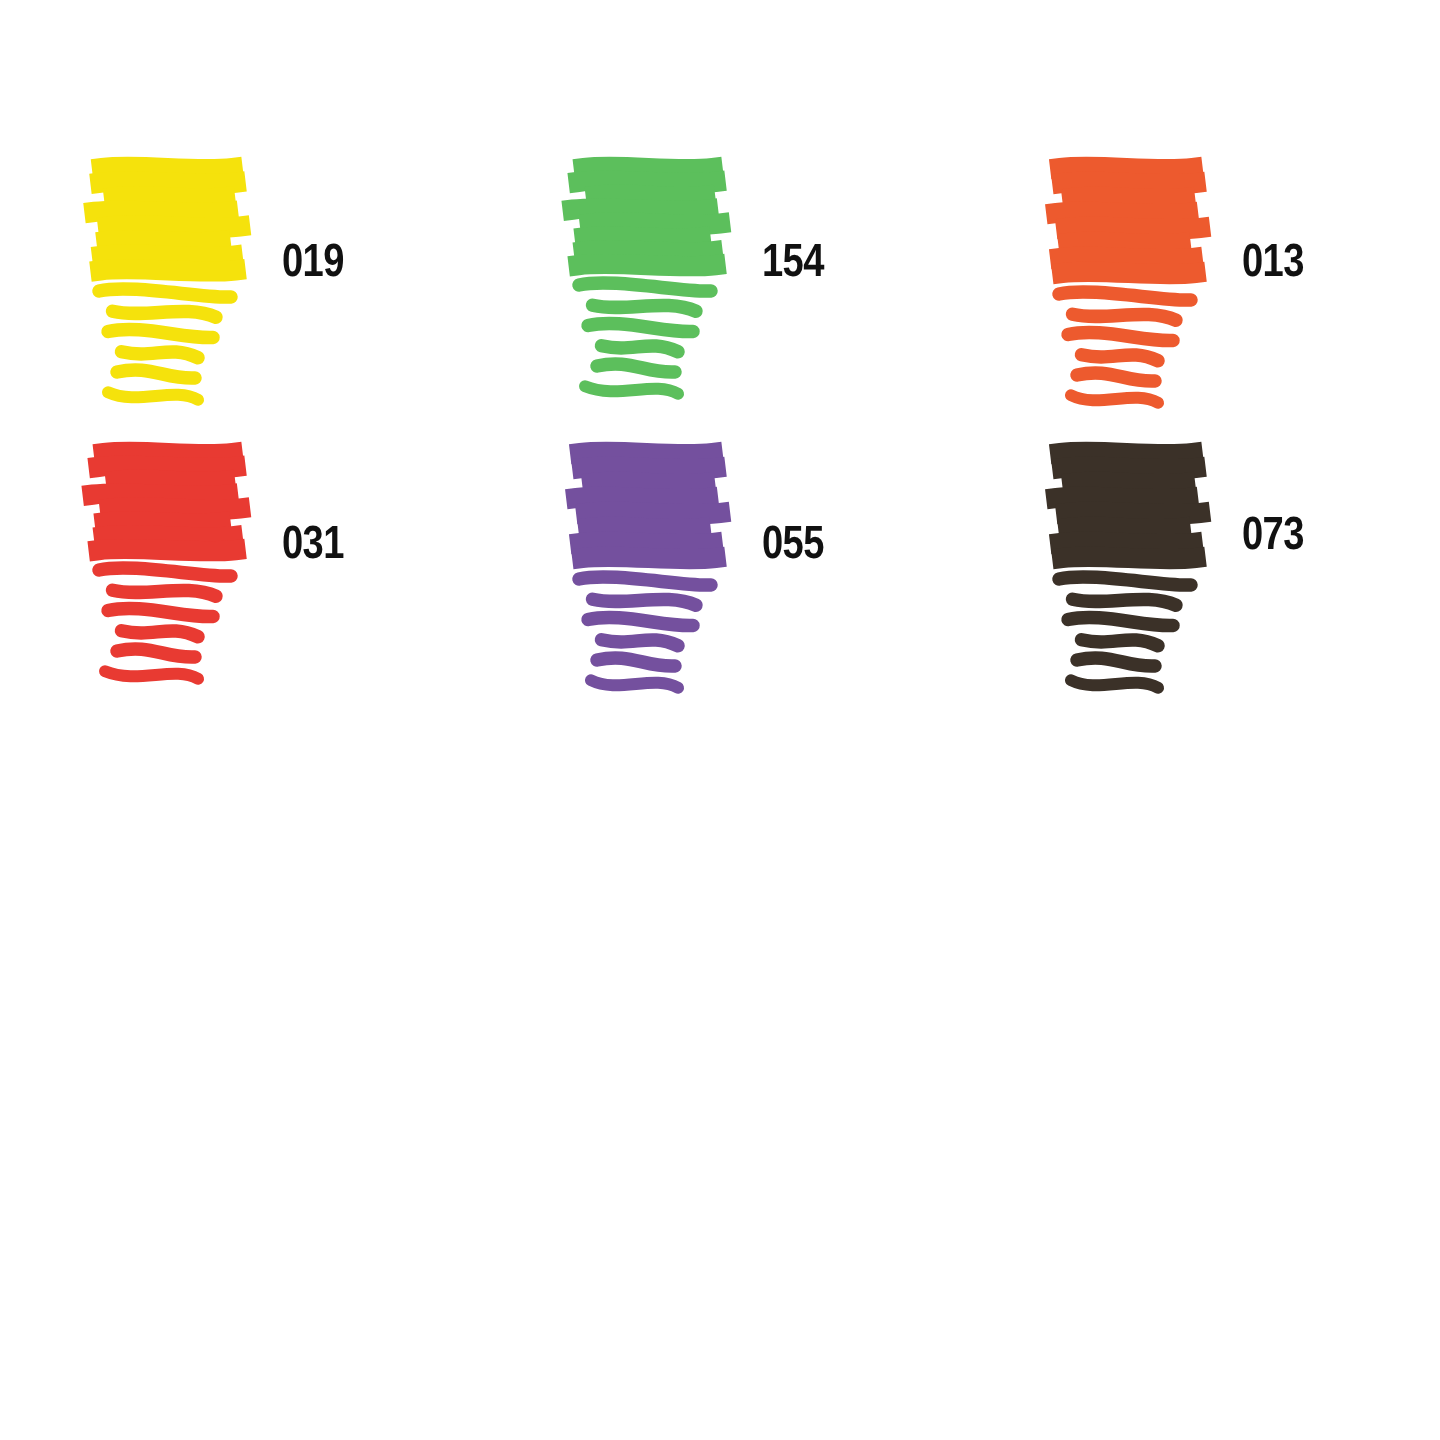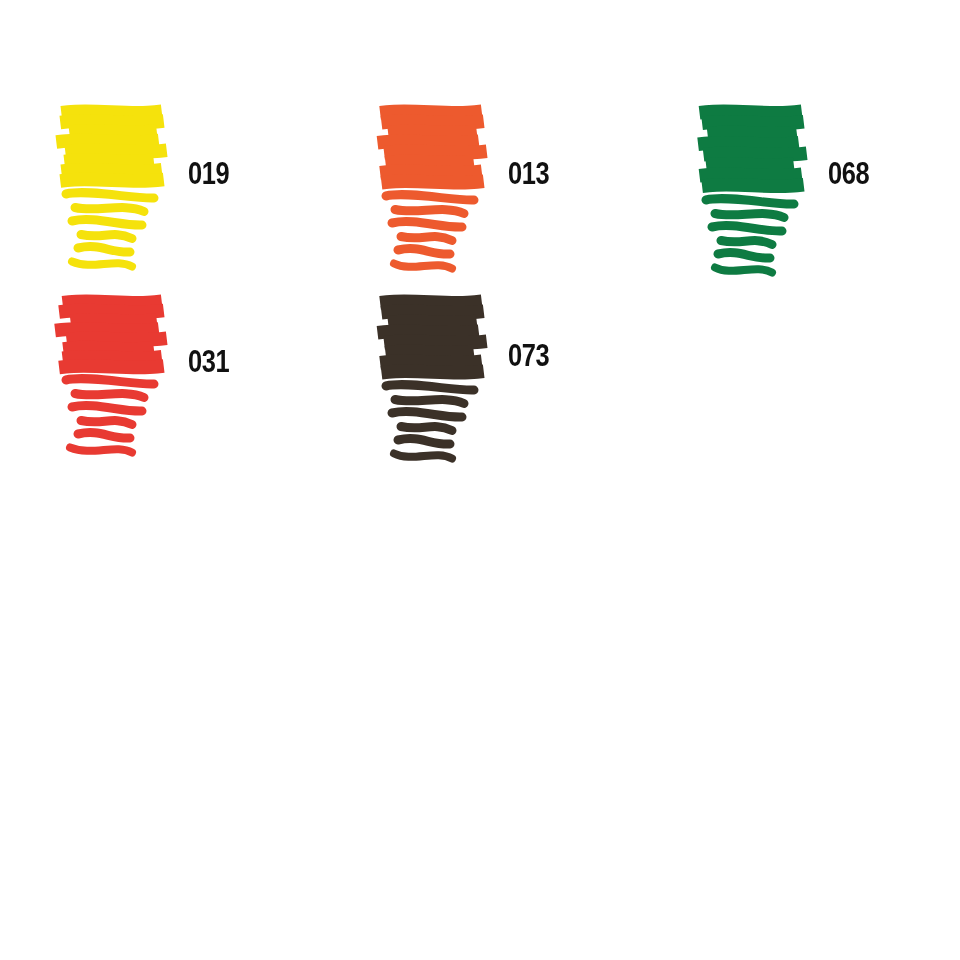--- a/index.html
+++ b/index.html
@@ -95,20 +95,42 @@
             <path d="M17 107.5 C 39 112.5, 66 102.5, 86 111.5" stroke="#F5E20C" stroke-width="9" stroke-linecap="round" fill="none"></path>
             <path d="M14 121 C 36 116, 64 126, 84 125" stroke="#F5E20C" stroke-width="9" stroke-linecap="round" fill="none"></path>
             <path d="M23 134.5 C 45 139.5, 54 129.5, 74 138.5" stroke="#F5E20C" stroke-width="9" stroke-linecap="round" fill="none"></path>
             <path d="M20 148 C 42 143, 52 153, 72 152" stroke="#F5E20C" stroke-width="9" stroke-linecap="round" fill="none"></path>
             <path d="M14 161.5 C 34 170.5,
                        58 157.5, 74 166.5" stroke="#F5E20C" stroke-width="8" stroke-linecap="round" fill="none"></path>
           </svg>
         </div>
         <div class="swatch-label">019</div>
       </div>
+      <div class="swatch-cell row-1">
+        <div class="swatch-mark">
+          <svg viewBox="0 0 110 165" preserveAspectRatio="none">
+            <path d="M11.2 12 C 36.2 9, 72 15, 97 12" stroke="#5CBF5C" stroke-width="13.5" stroke-linecap="square" fill="none"></path>
+            <path d="M7.8 21.25 C 32.8 18.25, 74 24.25, 99 21.25" stroke="#5CBF5C" stroke-width="13.5" stroke-linecap="square" fill="none"></path>
+            <path d="M19.2 30.5 C 44.2 27.5, 67 33.5, 92 30.5" stroke="#5CBF5C" stroke-width="13.5" stroke-linecap="square" fill="none"></path>
+            <path d="M3.8 39.75 C 28.8 36.75, 69 42.75, 94 39.75" stroke="#5CBF5C" stroke-width="13.5" stroke-linecap="square" fill="none"></path>
+            <path d="M15.2 49 C 40.2 46, 77 52, 102 49" stroke="#5CBF5C" stroke-width="13.5" stroke-linecap="square" fill="none"></path>
+            <path d="M11.8 58.25 C 36.8 55.25, 64 61.25, 89 58.25" stroke="#5CBF5C" stroke-width="13.5" stroke-linecap="square" fill="none"></path>
+            <path d="M11.2 67.5 C 36.2 64.5, 72 70.5, 97 67.5" stroke="#5CBF5C" stroke-width="13.5" stroke-linecap="square" fill="none"></path>
+            <path d="M7.8 76.75 C 32.8 73.75, 74 79.75, 99 76.75" stroke="#5CBF5C" stroke-width="13.5" stroke-linecap="square" fill="none"></path>
+            <path d="M8 90 C 30 85, 76 95, 96 94" stroke="#5CBF5C" stroke-width="9" stroke-linecap="round" fill="none"></path>
+            <path d="M17 103.5 C 39 108.5, 66 98.5, 86 107.5" stroke="#5CBF5C" stroke-width="9" stroke-linecap="round" fill="none"></path>
+            <path d="M14 117 C 36 112, 64 122, 84 121" stroke="#5CBF5C" stroke-width="9" stroke-linecap="round" fill="none"></path>
+            <path d="M23 130.5 C 45 135.5, 54 125.5, 74 134.5" stroke="#5CBF5C" stroke-width="9" stroke-linecap="round" fill="none"></path>
+            <path d="M20 144 C 42 139, 52 149, 72 148" stroke="#5CBF5C" stroke-width="9" stroke-linecap="round" fill="none"></path>
+            <path d="M12 157.5 C 34 166.5,
+                       58 153.5, 74 162.5" stroke="#5CBF5C" stroke-width="8" stroke-linecap="round" fill="none"></path>
+          </svg>
+        </div>
+        <div class="swatch-label">154</div>
+      </div>
       <div class="swatch-cell row-2">
         <div class="swatch-mark">
           <svg viewBox="0 0 110 165" preserveAspectRatio="none">
             <path d="M8.8 12 C 33.8 9, 72 15, 97 12" stroke="#ED5A2E" stroke-width="13.5" stroke-linecap="square" fill="none"></path>
             <path d="M10.2 22 C 35.2 19, 74 25, 99 22" stroke="#ED5A2E" stroke-width="13.5" stroke-linecap="square" fill="none"></path>
             <path d="M16.8 32 C 41.8 29, 67 35, 92 32" stroke="#ED5A2E" stroke-width="13.5" stroke-linecap="square" fill="none"></path>
             <path d="M6.2 42 C 31.2 39, 69 45, 94 42" stroke="#ED5A2E" stroke-width="13.5" stroke-linecap="square" fill="none"></path>
             <path d="M12.8 52 C 37.8 49, 77 55, 102 52" stroke="#ED5A2E" stroke-width="13.5" stroke-linecap="square" fill="none"></path>
             <path d="M14.2 62 C 39.2 59, 64 65, 89 62" stroke="#ED5A2E" stroke-width="13.5" stroke-linecap="square" fill="none"></path>
             <path d="M8.8 72 C 33.8 69, 72 75, 97 72" stroke="#ED5A2E" stroke-width="13.5" stroke-linecap="square" fill="none"></path>
@@ -117,42 +139,20 @@
             <path d="M17 109.5 C 39 114.5, 66 104.5, 86 113.5" stroke="#ED5A2E" stroke-width="9" stroke-linecap="round" fill="none"></path>
             <path d="M14 123 C 36 118, 64 128, 84 127" stroke="#ED5A2E" stroke-width="9" stroke-linecap="round" fill="none"></path>
             <path d="M23 136.5 C 45 141.5, 54 131.5, 74 140.5" stroke="#ED5A2E" stroke-width="9" stroke-linecap="round" fill="none"></path>
             <path d="M20 150 C 42 145, 52 155, 72 154" stroke="#ED5A2E" stroke-width="9" stroke-linecap="round" fill="none"></path>
             <path d="M16 163.5 C 34 172.5,
                        58 159.5, 74 168.5" stroke="#ED5A2E" stroke-width="8" stroke-linecap="round" fill="none"></path>
           </svg>
         </div>
         <div class="swatch-label">013</div>
       </div>
-      <div class="swatch-cell row-2">
-        <div class="swatch-mark">
-          <svg viewBox="0 0 110 165" preserveAspectRatio="none">
-            <path d="M8.2 12 C 33.2 9, 72 15, 97 12" stroke="#0E7B42" stroke-width="13.5" stroke-linecap="square" fill="none"></path>
-            <path d="M10.8 22.5 C 35.8 19.5, 74 25.5, 99 22.5" stroke="#0E7B42" stroke-width="13.5" stroke-linecap="square" fill="none"></path>
-            <path d="M16.2 33 C 41.2 30, 67 36, 92 33" stroke="#0E7B42" stroke-width="13.5" stroke-linecap="square" fill="none"></path>
-            <path d="M6.8 43.5 C 31.8 40.5, 69 46.5, 94 43.5" stroke="#0E7B42" stroke-width="13.5" stroke-linecap="square" fill="none"></path>
-            <path d="M12.2 54 C 37.2 51, 77 57, 102 54" stroke="#0E7B42" stroke-width="13.5" stroke-linecap="square" fill="none"></path>
-            <path d="M14.8 64.5 C 39.8 61.5, 64 67.5, 89 64.5" stroke="#0E7B42" stroke-width="13.5" stroke-linecap="square" fill="none"></path>
-            <path d="M8.2 75 C 33.2 72, 72 78, 97 75" stroke="#0E7B42" stroke-width="13.5" stroke-linecap="square" fill="none"></path>
-            <path d="M10.8 85.5 C 35.8 82.5, 74 88.5, 99 85.5" stroke="#0E7B42" stroke-width="13.5" stroke-linecap="square" fill="none"></path>
-            <path d="M8 100 C 30 95, 76 105, 96 104" stroke="#0E7B42" stroke-width="9" stroke-linecap="round" fill="none"></path>
-            <path d="M17 113.5 C 39 118.5, 66 108.5, 86 117.5" stroke="#0E7B42" stroke-width="9" stroke-linecap="round" fill="none"></path>
-            <path d="M14 127 C 36 122, 64 132, 84 131" stroke="#0E7B42" stroke-width="9" stroke-linecap="round" fill="none"></path>
-            <path d="M23 140.5 C 45 145.5, 54 135.5, 74 144.5" stroke="#0E7B42" stroke-width="9" stroke-linecap="round" fill="none"></path>
-            <path d="M20 154 C 42 149, 52 159, 72 158" stroke="#0E7B42" stroke-width="9" stroke-linecap="round" fill="none"></path>
-            <path d="M17 167.5 C 34 176.5,
-                       58 163.5, 74 172.5" stroke="#0E7B42" stroke-width="8" stroke-linecap="round" fill="none"></path>
-          </svg>
-        </div>
-        <div class="swatch-label">068</div>
-      </div>
       <div class="swatch-cell row-3">
         <div class="swatch-mark">
           <svg viewBox="0 0 110 165" preserveAspectRatio="none">
             <path d="M11.2 12 C 36.2 9, 72 15, 97 12" stroke="#E83A32" stroke-width="13.5" stroke-linecap="square" fill="none"></path>
             <path d="M7.8 21.25 C 32.8 18.25, 74 24.25, 99 21.25" stroke="#E83A32" stroke-width="13.5" stroke-linecap="square" fill="none"></path>
             <path d="M19.2 30.5 C 44.2 27.5, 67 33.5, 92 30.5" stroke="#E83A32" stroke-width="13.5" stroke-linecap="square" fill="none"></path>
             <path d="M3.8 39.75 C 28.8 36.75, 69 42.75, 94 39.75" stroke="#E83A32" stroke-width="13.5" stroke-linecap="square" fill="none"></path>
             <path d="M15.2 49 C 40.2 46, 77 52, 102 49" stroke="#E83A32" stroke-width="13.5" stroke-linecap="square" fill="none"></path>
             <path d="M11.8 58.25 C 36.8 55.25, 64 61.25, 89 58.25" stroke="#E83A32" stroke-width="13.5" stroke-linecap="square" fill="none"></path>
             <path d="M11.2 67.5 C 36.2 64.5, 72 70.5, 97 67.5" stroke="#E83A32" stroke-width="13.5" stroke-linecap="square" fill="none"></path>
@@ -161,20 +161,42 @@
             <path d="M17 103.5 C 39 108.5, 66 98.5, 86 107.5" stroke="#E83A32" stroke-width="9" stroke-linecap="round" fill="none"></path>
             <path d="M14 117 C 36 112, 64 122, 84 121" stroke="#E83A32" stroke-width="9" stroke-linecap="round" fill="none"></path>
             <path d="M23 130.5 C 45 135.5, 54 125.5, 74 134.5" stroke="#E83A32" stroke-width="9" stroke-linecap="round" fill="none"></path>
             <path d="M20 144 C 42 139, 52 149, 72 148" stroke="#E83A32" stroke-width="9" stroke-linecap="round" fill="none"></path>
             <path d="M12 157.5 C 34 166.5,
                        58 153.5, 74 162.5" stroke="#E83A32" stroke-width="8" stroke-linecap="round" fill="none"></path>
           </svg>
         </div>
         <div class="swatch-label">031</div>
       </div>
+      <div class="swatch-cell row-3">
+        <div class="swatch-mark">
+          <svg viewBox="0 0 110 165" preserveAspectRatio="none">
+            <path d="M8.8 12 C 33.8 9, 72 15, 97 12" stroke="#74509E" stroke-width="13.5" stroke-linecap="square" fill="none"></path>
+            <path d="M10.2 22 C 35.2 19, 74 25, 99 22" stroke="#74509E" stroke-width="13.5" stroke-linecap="square" fill="none"></path>
+            <path d="M16.8 32 C 41.8 29, 67 35, 92 32" stroke="#74509E" stroke-width="13.5" stroke-linecap="square" fill="none"></path>
+            <path d="M6.2 42 C 31.2 39, 69 45, 94 42" stroke="#74509E" stroke-width="13.5" stroke-linecap="square" fill="none"></path>
+            <path d="M12.8 52 C 37.8 49, 77 55, 102 52" stroke="#74509E" stroke-width="13.5" stroke-linecap="square" fill="none"></path>
+            <path d="M14.2 62 C 39.2 59, 64 65, 89 62" stroke="#74509E" stroke-width="13.5" stroke-linecap="square" fill="none"></path>
+            <path d="M8.8 72 C 33.8 69, 72 75, 97 72" stroke="#74509E" stroke-width="13.5" stroke-linecap="square" fill="none"></path>
+            <path d="M10.2 82 C 35.2 79, 74 85, 99 82" stroke="#74509E" stroke-width="13.5" stroke-linecap="square" fill="none"></path>
+            <path d="M8 96 C 30 91, 76 101, 96 100" stroke="#74509E" stroke-width="9" stroke-linecap="round" fill="none"></path>
+            <path d="M17 109.5 C 39 114.5, 66 104.5, 86 113.5" stroke="#74509E" stroke-width="9" stroke-linecap="round" fill="none"></path>
+            <path d="M14 123 C 36 118, 64 128, 84 127" stroke="#74509E" stroke-width="9" stroke-linecap="round" fill="none"></path>
+            <path d="M23 136.5 C 45 141.5, 54 131.5, 74 140.5" stroke="#74509E" stroke-width="9" stroke-linecap="round" fill="none"></path>
+            <path d="M20 150 C 42 145, 52 155, 72 154" stroke="#74509E" stroke-width="9" stroke-linecap="round" fill="none"></path>
+            <path d="M16 163.5 C 34 172.5,
+                       58 159.5, 74 168.5" stroke="#74509E" stroke-width="8" stroke-linecap="round" fill="none"></path>
+          </svg>
+        </div>
+        <div class="swatch-label">055</div>
+      </div>
       <div class="swatch-cell row-4">
         <div class="swatch-mark">
           <svg viewBox="0 0 110 165" preserveAspectRatio="none">
             <path d="M8.8 12 C 33.8 9, 72 15, 97 12" stroke="#3B3128" stroke-width="13.5" stroke-linecap="square" fill="none"></path>
             <path d="M10.2 22 C 35.2 19, 74 25, 99 22" stroke="#3B3128" stroke-width="13.5" stroke-linecap="square" fill="none"></path>
             <path d="M16.8 32 C 41.8 29, 67 35, 92 32" stroke="#3B3128" stroke-width="13.5" stroke-linecap="square" fill="none"></path>
             <path d="M6.2 42 C 31.2 39, 69 45, 94 42" stroke="#3B3128" stroke-width="13.5" stroke-linecap="square" fill="none"></path>
             <path d="M12.8 52 C 37.8 49, 77 55, 102 52" stroke="#3B3128" stroke-width="13.5" stroke-linecap="square" fill="none"></path>
             <path d="M14.2 62 C 39.2 59, 64 65, 89 62" stroke="#3B3128" stroke-width="13.5" stroke-linecap="square" fill="none"></path>
             <path d="M8.8 72 C 33.8 69, 72 75, 97 72" stroke="#3B3128" stroke-width="13.5" stroke-linecap="square" fill="none"></path>

